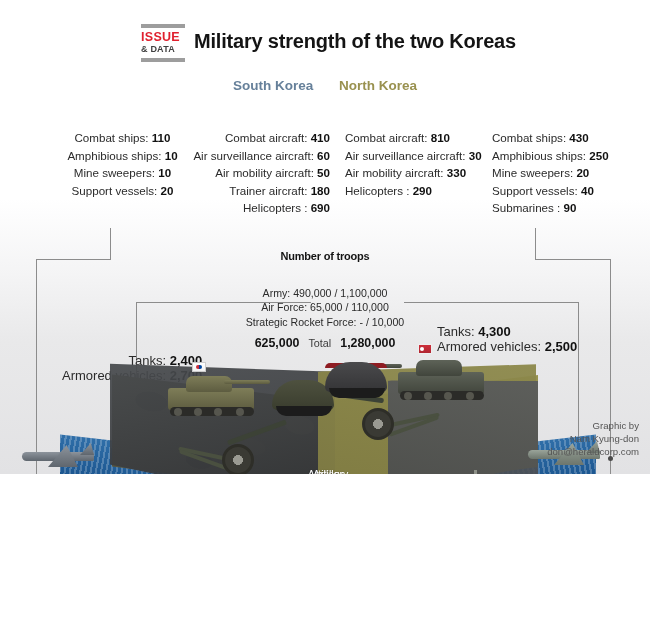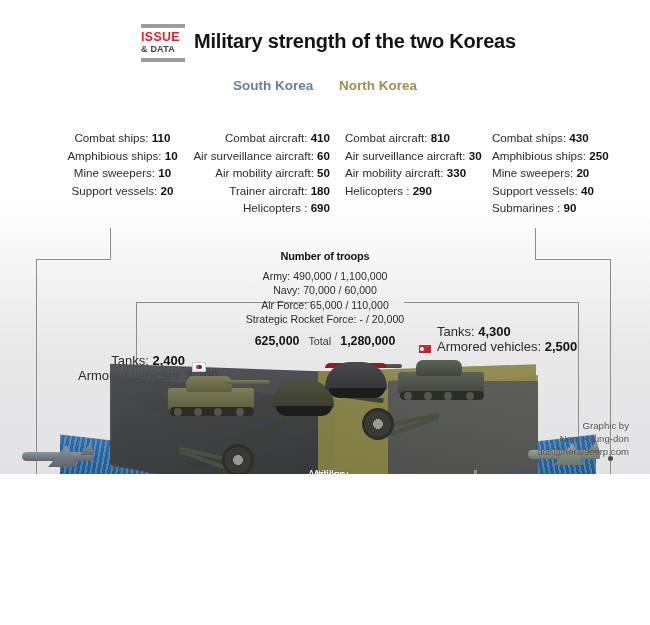--- a/index.html
+++ b/index.html
@@ -32,44 +32,44 @@
   .statcol{position:absolute;font-size:11.6px;line-height:17.6px;color:#2b2b2b;white-space:nowrap;}
   .statcol b{font-weight:bold;color:#111;}
   .c1{left:0;top:129px;width:245px;text-align:center;}
   .c2{left:150px;top:129px;width:180px;text-align:right;}
   .c3{left:345px;top:129px;width:200px;text-align:left;}
   .c4{left:492px;top:129px;width:210px;text-align:left;}
 
   
   .troops{position:absolute;left:175px;top:250px;width:300px;text-align:center;}
   .troops h3{margin:0;font-size:11px;font-weight:bold;color:#141414;letter-spacing:-.2px;}
-  .troops .rows{margin-top:7px;font-size:10.6px;line-height:14.4px;color:#2b2b2b;}
+  .troops .rows{margin-top:24px;font-size:10.6px;line-height:14.4px;color:#2b2b2b;}
   .troops .tot{margin-top:7px;font-size:12.4px;color:#141414;}
   .troops .tot b{font-weight:bold;}
   .troops .tot .mid{font-weight:normal;font-size:10.8px;margin:0 9px;color:#3a3a3a;}
 
   
   .ln{position:absolute;background:#8c8c8c;}
   .dot{position:absolute;width:5px;height:5px;border-radius:50%;background:#4a4a4a;}
 
   
   .tanklbl{position:absolute;font-size:13px;line-height:14.5px;color:#2b2b2b;white-space:nowrap;}
   .tanklbl b{font-weight:bold;color:#111;}
-  .tl-s{left:78px;top:354px;text-align:center;}
+  .tl-s{left:62px;top:354px;text-align:right;}
   .tl-n{left:437px;top:325px;text-align:left;}
 
   
   .artlbl{position:absolute;font-size:10.6px;line-height:13.5px;color:#ffffff;
     text-shadow:0 1px 2px rgba(0,0,0,.55);}
   .artlbl b{font-weight:bold;}
   .art-s{left:228px;top:468px;width:115px;text-align:right;}
   .art-n{left:313px;top:468px;width:115px;text-align:left;}
 
   
-  .credit{position:absolute;right:32px;bottom:16px;text-align:right;
+  .credit{position:absolute;right:22px;bottom:16px;text-align:right;
     font-size:9.6px;line-height:13px;color:#555;}
 
   
   #art{position:absolute;left:0;top:330px;width:650px;height:265px;}
   .shape{position:absolute;}
 
   
   .book-l{left:48px;top:175px;width:290px;height:62px;
     background:linear-gradient(#cfd2d6,#a8acb2);
     transform:skewY(6.5deg);box-shadow:0 2px 4px rgba(0,0,0,.25);}
@@ -238,23 +238,22 @@
   <div class="dot" style="left:608px;top:536px;"></div>
 
   <div class="ln" style="left:578px;top:302px;width:1px;height:158px;"></div>
   <div class="ln" style="left:404px;top:302px;width:175px;height:1px;"></div>
   <div class="dot" style="left:576px;top:457px;"></div>
 
   <div class="troops">
     <h3>Number of troops</h3>
     <div class="rows" id="troop-rows">
         <div>Army: 490,000 / 1,100,000</div>
-        <div>Navy: 70,000 / 60,000</div>
         <div>Air Force: 65,000 / 110,000</div>
-        <div>Strategic Rocket Force: - / 20,000</div>
+        <div>Strategic Rocket Force: - / 10,000</div>
       </div>
     <div class="tot">
       <b>625,000</b><span class="mid">Total</span><b>1,280,000</b>
     </div>
   </div>
 
   <div class="tanklbl tl-s">
     <div>
       <span>Tanks:</span>
       <b>2,400</b>

